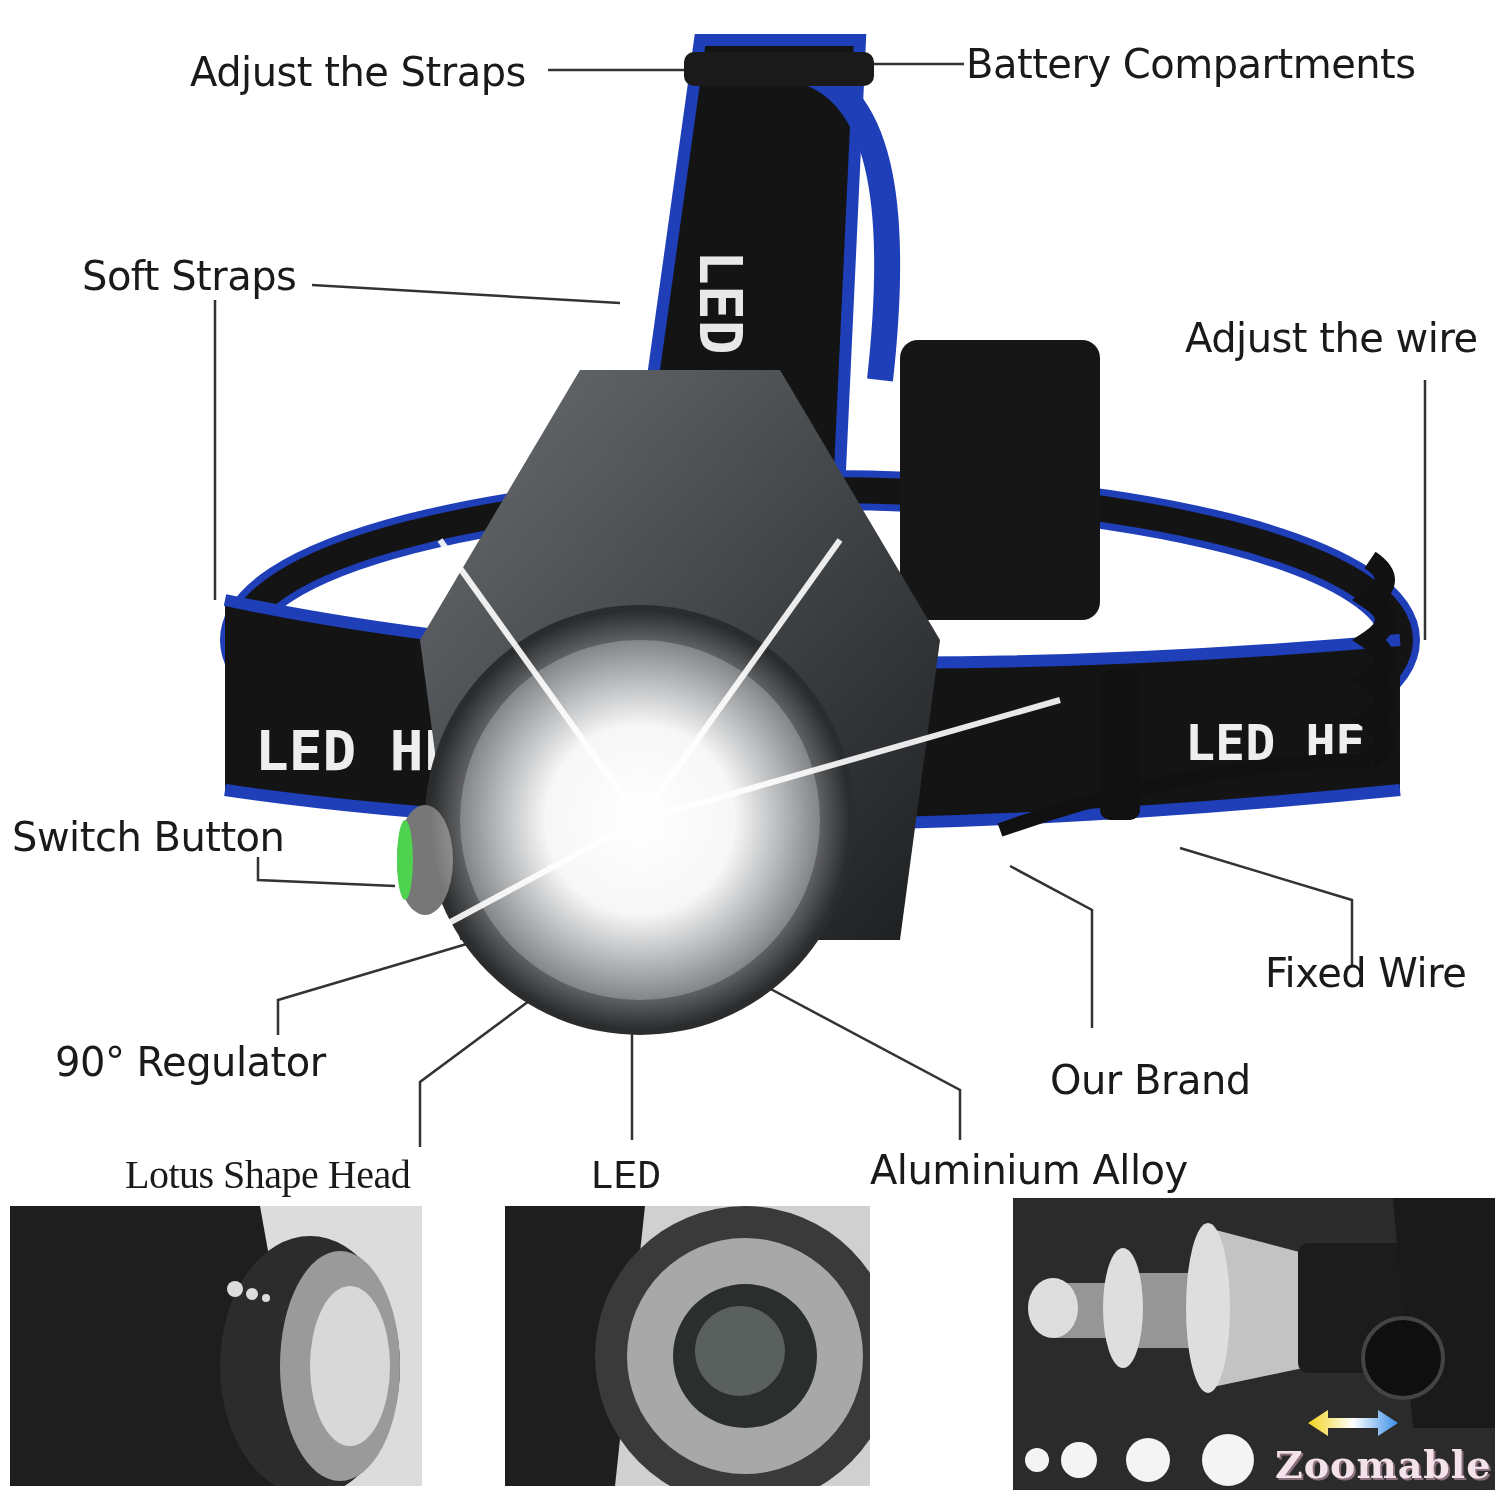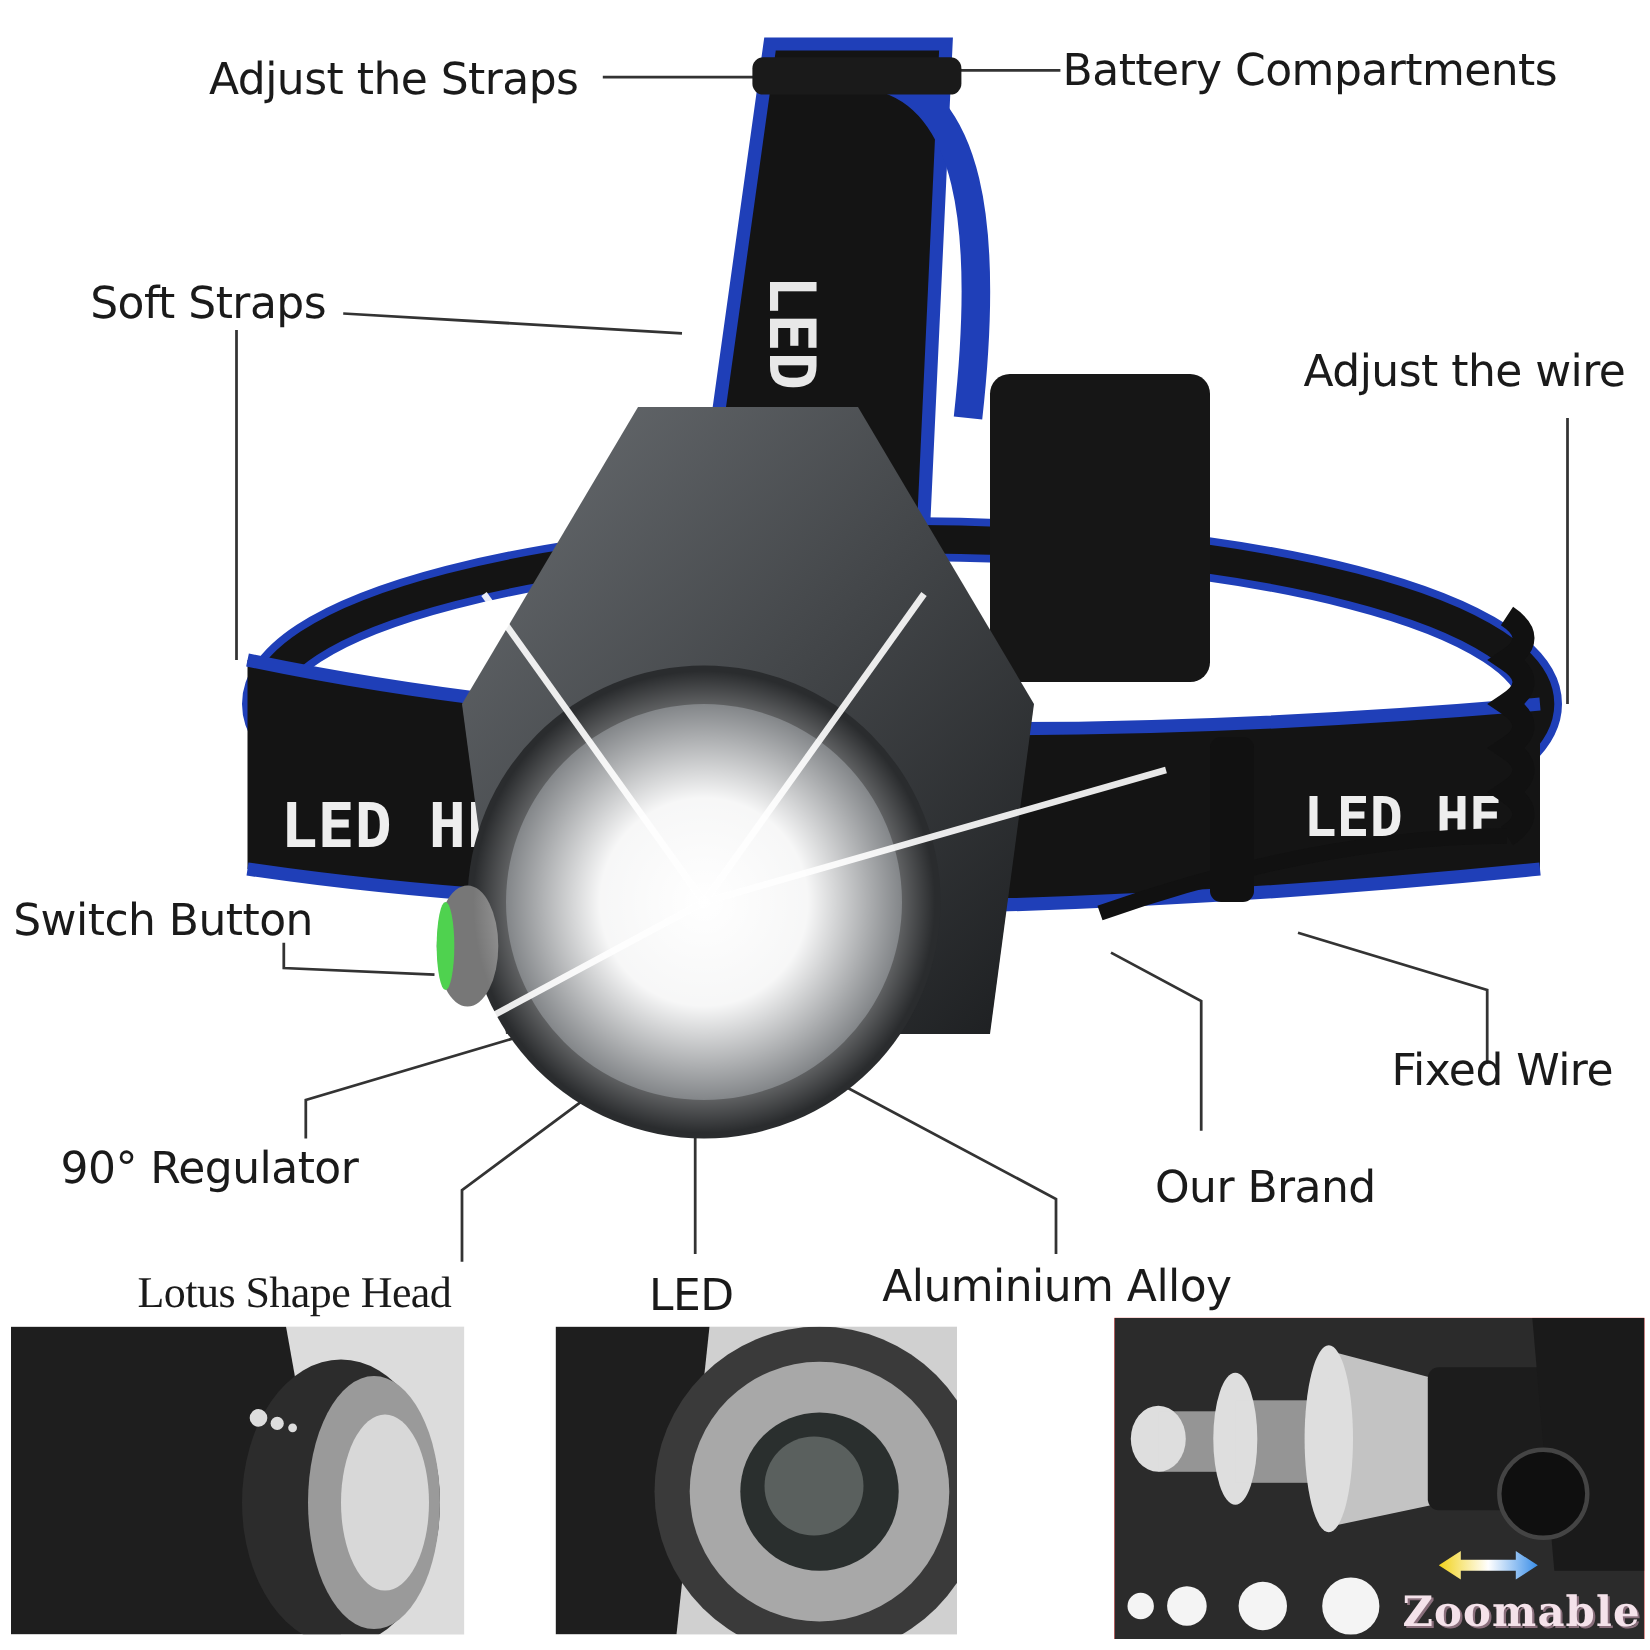--- a/index.html
+++ b/index.html
@@ -81,22 +81,22 @@
 
 <div class="label" style="left:190px;top:52px;text-align:center;">Adjust the Straps</div>
 <div class="label" style="left:966px;top:44px;">Battery Compartments</div>
 <div class="label" style="left:82px;top:256px;">Soft Straps</div>
 <div class="label" style="left:1185px;top:318px;">Adjust the wire</div>
 <div class="label" style="left:12px;top:817px;">Switch Button</div>
 <div class="label" style="left:1265px;top:953px;">Fixed Wire</div>
 <div class="label" style="left:1050px;top:1032px;margin-top:28px;">Our Brand</div>
 <div class="label" style="left:55px;top:1042px;">90° Regulator</div>
 <div class="label" style="left:125px;top:1155px;font-family:Liberation Serif, serif;">Lotus Shape Head</div>
-<div class="label" style="left:590px;top:1158px;">LED</div>
-<div class="label" style="left:802px;top:1150px;text-align:center;">Aluminium Alloy</div>
+<div class="label" style="left:590px;top:1158px;font-family:Liberation Mono, monospace;">LED</div>
+<div class="label" style="left:870px;top:1150px;text-align:center;">Aluminium Alloy</div>
 
 <div class="panel" style="left:10px;top:1206px;width:412px;height:280px;background:#e6e6e6;">
   <svg width="412" height="280" viewBox="0 0 412 280">
     <rect width="412" height="280" fill="#dcdcdc"></rect>
     <path d="M0 0 L250 0 L300 280 L0 280 Z" fill="#1e1e1e"></path>
     <ellipse cx="300" cy="160" rx="90" ry="130" fill="#2c2c2c"></ellipse>
     <ellipse cx="330" cy="160" rx="60" ry="115" fill="#9a9a9a"></ellipse>
     <ellipse cx="340" cy="160" rx="40" ry="80" fill="#d8d8d8"></ellipse>
     <circle cx="225" cy="83" r="8" fill="#ddd"></circle>
       <circle cx="242" cy="88" r="6" fill="#ddd"></circle>
@@ -106,21 +106,21 @@
 <div class="panel" style="left:505px;top:1206px;width:365px;height:280px;background:#e6e6e6;">
   <svg width="365" height="280" viewBox="0 0 365 280">
     <rect width="365" height="280" fill="#d0d0d0"></rect>
     <path d="M0 0 L140 0 L110 280 L0 280 Z" fill="#1e1e1e"></path>
     <circle cx="240" cy="150" r="150" fill="#3a3a3a"></circle>
     <circle cx="240" cy="150" r="118" fill="#a8a8a8"></circle>
     <circle cx="240" cy="150" r="72" fill="#2a2f2e"></circle>
     <circle cx="235" cy="145" r="45" fill="#5a605e"></circle>
   </svg>
 </div>
-<div class="panel" style="left:1013px;top:1198px;width:482px;height:292px;background:#ef4444;">
+<div class="panel" style="left:1013px;top:1198px;width:482px;height:292px;background:#404040;">
   <svg width="482" height="292" viewBox="0 0 482 292">
     <rect width="482" height="292" fill="#2b2b2b"></rect>
     <g fill="#f2f2f2" opacity="0.9">
       <ellipse cx="40" cy="110" rx="25" ry="30"></ellipse>
       <rect x="40" y="85" width="70" height="55" opacity="0.6"></rect>
       <ellipse cx="110" cy="110" rx="20" ry="60"></ellipse>
       <rect x="110" y="75" width="80" height="75" opacity="0.6"></rect>
       <ellipse cx="195" cy="110" rx="22" ry="85"></ellipse>
       <path d="M195 30 L290 55 L290 170 L195 190 Z" opacity="0.85"></path>
     </g>

